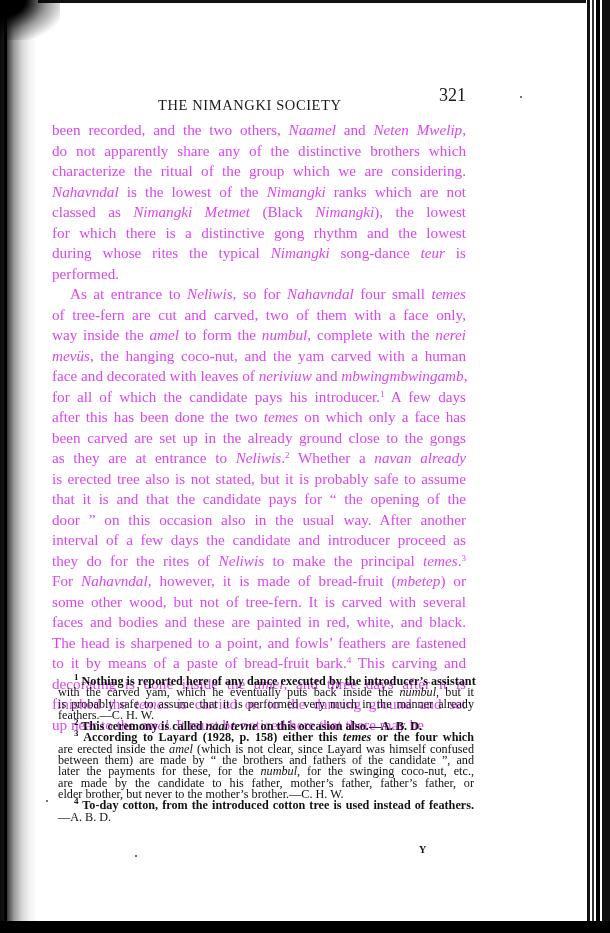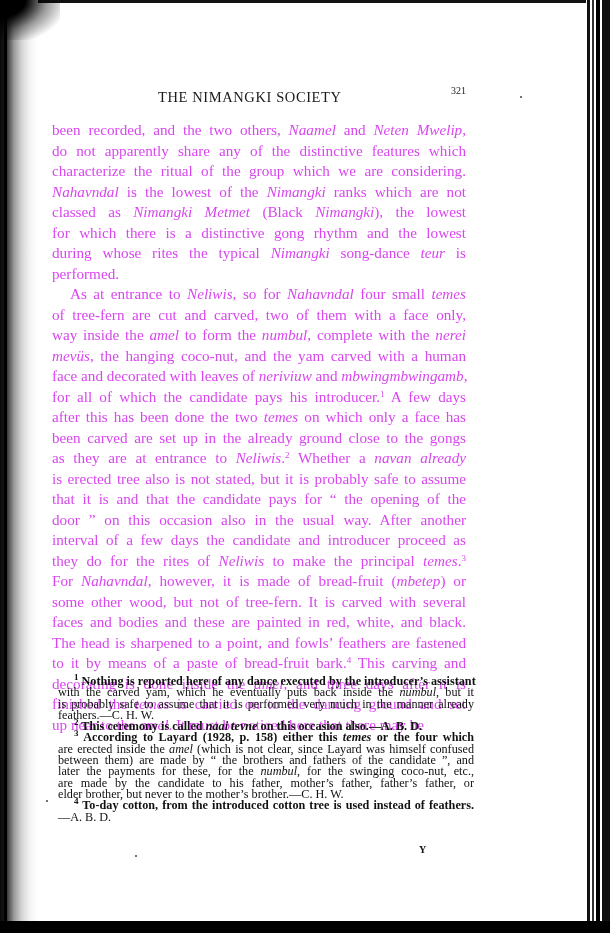--- a/index.html
+++ b/index.html
@@ -33,22 +33,22 @@
     .right-edge .b2 { position: absolute; left: 6px; top: 0; width: 2px; height: 100%; background: #333; }
     .right-edge .b3 { position: absolute; left: 10px; top: 0; width: 4px; height: 100%; background: #000; }
     .right-edge .b4 { position: absolute; left: 16px; top: 0; width: 8px; height: 100%; background: #111; }
     .bottom-bar {
       position: absolute; left: 0; bottom: 0; width: 610px; height: 12px; background: #000;
     }
     .header {
       position: absolute; left: 52px; top: 85px; width: 414px; height: 18px;
       font-size: 14.5px; color: #1a1a1a; letter-spacing: 0.6px;
     }
-    .header .title { position: absolute; left: 106px; top: 4px; }
-    .header .pageno { position: absolute; right: 0; top: 0; font-size: 10px; letter-spacing: 0; }
+    .header .title { position: absolute; left: 106px; top: 12px; }
+    .header .pageno { position: absolute; right: 0; top: 0; font-size: 18px; letter-spacing: 0; }
     .body-text {
       position: absolute; left: 52px; top: 120px; width: 414px;
       font-size: 15.2px; line-height: 20.5px; color: #d946ef;
     }
     .line { display: block; white-space: nowrap; text-align: justify; text-align-last: justify; height: 20.5px; }
     .line.last { text-align-last: left; }
     .line.indent { padding-left: 18px; }
     .line i { font-style: italic; }
     sup { font-size: 9px; vertical-align: 5px; line-height: 0; }
     .footnotes {
@@ -78,21 +78,21 @@
 </div>
 <div class="bottom-bar"></div>
 
 <div class="header">
   <span class="title">THE NIMANGKI SOCIETY</span>
   <span class="pageno">321</span>
 </div>
 
 <div class="body-text" id="body-text">
     <span class="line">been recorded, and the two others, <i>Naamel</i> and <i>Neten Mwelip</i>,</span>
-    <span class="line">do not apparently share any of the distinctive features which</span>
+    <span class="line">do not apparently share any of the distinctive brothers which</span>
     <span class="line">characterize the ritual of the group which we are considering.</span>
     <span class="line"><i>Nahavndal</i> is the lowest of the <i>Nimangki</i> ranks which are not</span>
     <span class="line">classed as <i>Nimangki Metmet</i> (Black <i>Nimangki</i>), the lowest</span>
     <span class="line">for which there is a distinctive gong rhythm and the lowest</span>
     <span class="line">during whose rites the typical <i>Nimangki</i> song-dance <i>teur</i> is</span>
     <span class="line last">performed.</span>
     <span class="line indent">As at entrance to <i>Neliwis</i>, so for <i>Nahavndal</i> four small <i>temes</i></span>
     <span class="line">of tree-fern are cut and carved, two of them with a face only,</span>
     <span class="line">way inside the <i>amel</i> to form the <i>numbul</i>, complete with the <i>nerei</i></span>
     <span class="line"><i>mevüs</i>, the hanging coco-nut, and the yam carved with a human</span>

